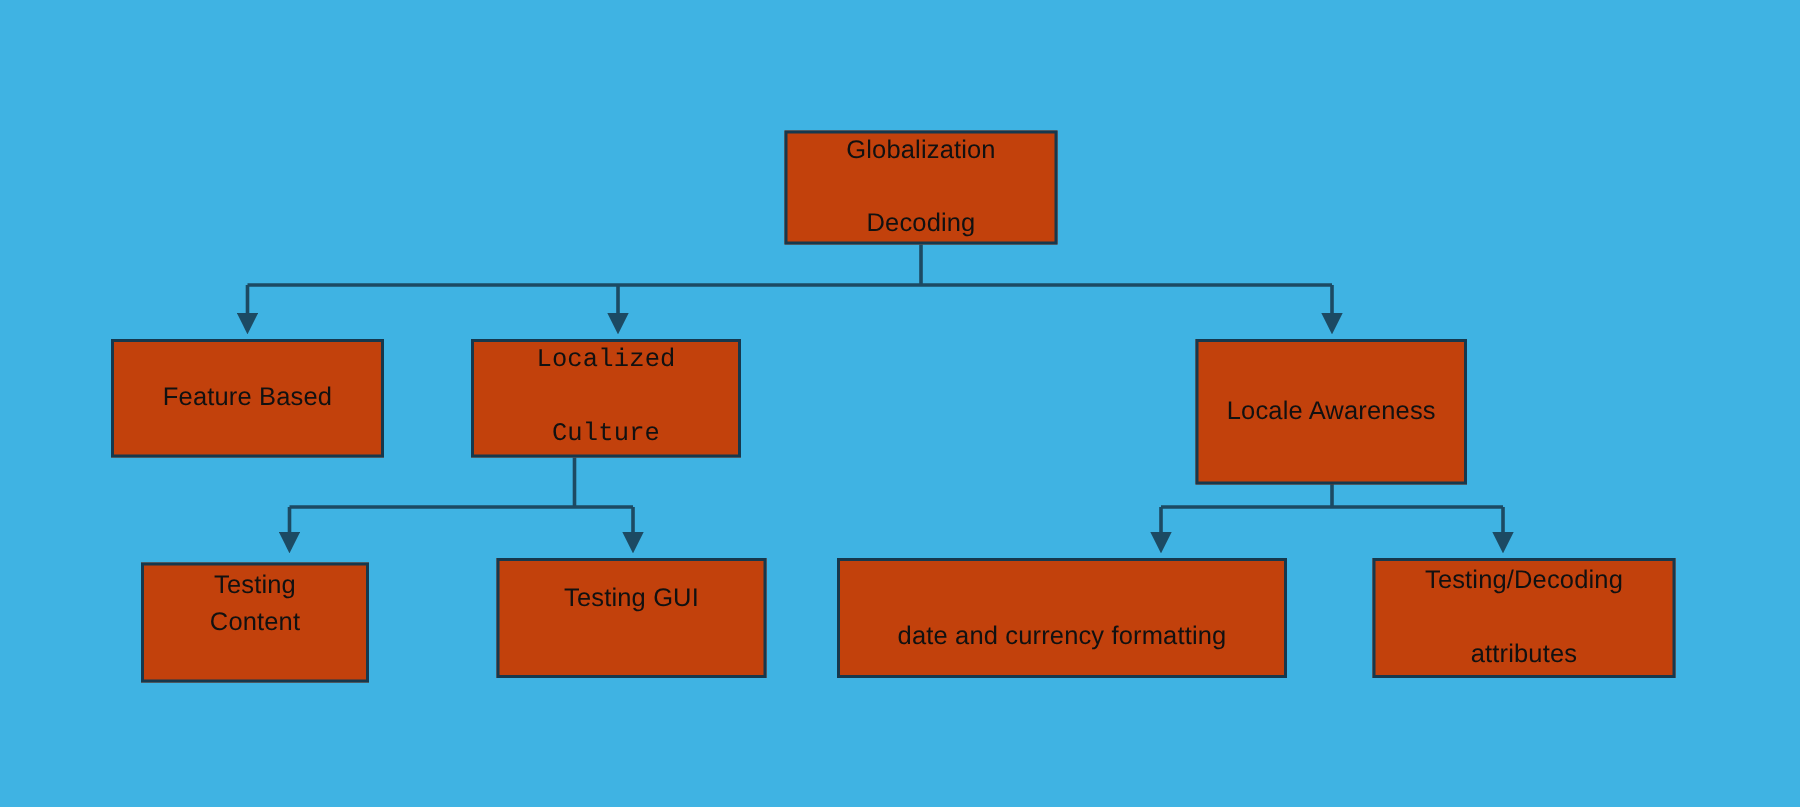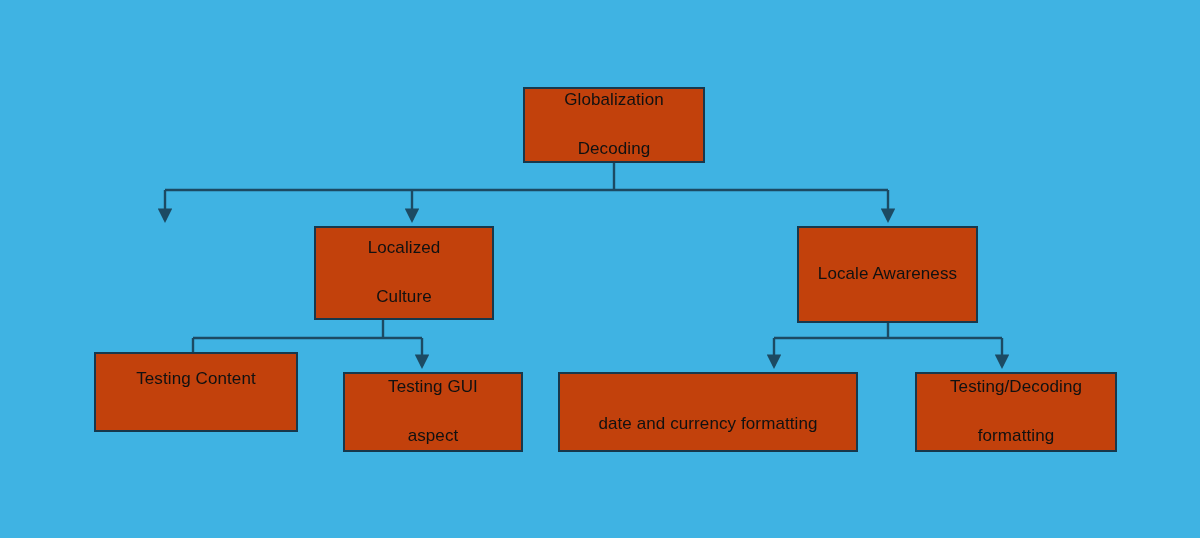--- a/index.html
+++ b/index.html
@@ -76,38 +76,41 @@
       <path d="M 774 338 L 1002 338"></path>
       <path d="M 774 338 L 774 366" marker-end="url(#arrow)"></path>
       <path d="M 1002 338 L 1002 366" marker-end="url(#arrow)"></path>
     </g>
   </svg>
 
   <div class="node" style="left:523px; top:87px; width:182px; height:76px;">
     <span><span>Globalization</span><br><span>Decoding</span></span>
   </div>
 
+  <div class="node" style="left:74px; top:226px; width:182px; height:79px;">
+    <span>Feature Based</span>
+  </div>
 
-  <div class="node" style="left:314px; top:226px; width:180px; height:94px;">
+  <div class="node" style="left:314px; top:226px; width:180px; height:79px;font-family:Liberation Mono, monospace;">
     <span><span>Localized</span><br><span>Culture</span></span>
   </div>
 
   <div class="node" style="left:797px; top:226px; width:181px; height:97px;">
     <span>Locale Awareness</span>
   </div>
 
-  <div class="node" style="left:94px; top:352px; width:204px; height:80px;">
+  <div class="node" style="left:94px; top:375px; width:152px; height:80px;">
     <span><span>Testing Content</span><br></span>
   </div>
 
-  <div class="node" style="left:331px; top:372px; width:180px; height:80px;margin-left:12px;">
-    <span><span>Testing GUI</span><br><span>aspect</span></span>
+  <div class="node" style="left:331px; top:372px; width:180px; height:80px;">
+    <span><span>Testing GUI</span><br></span>
   </div>
 
   <div class="node" style="left:558px; top:372px; width:300px; height:80px;">
     <span><br><span>date and currency formatting</span></span>
   </div>
 
   <div class="node" style="left:915px; top:372px; width:202px; height:80px;">
-    <span><span>Testing/Decoding</span><br><span>formatting</span></span>
+    <span><span>Testing/Decoding</span><br><span>attributes</span></span>
   </div>
 
 </div>
 
 </body></html>

